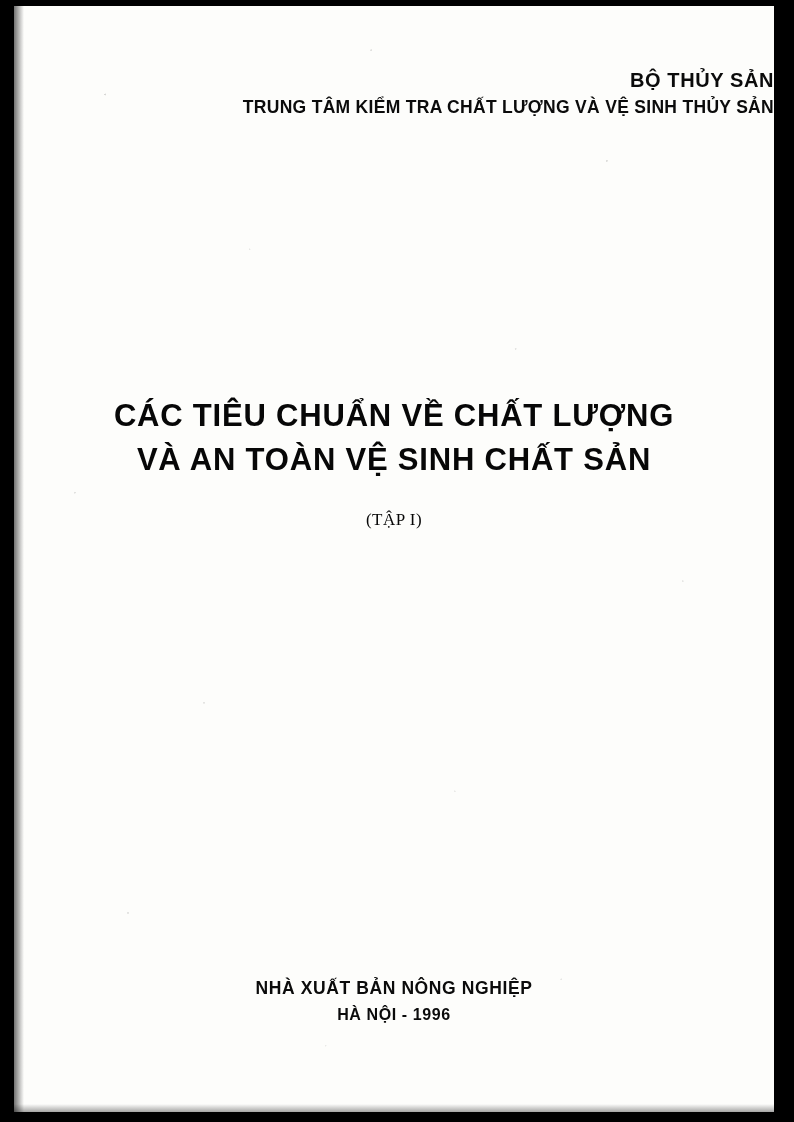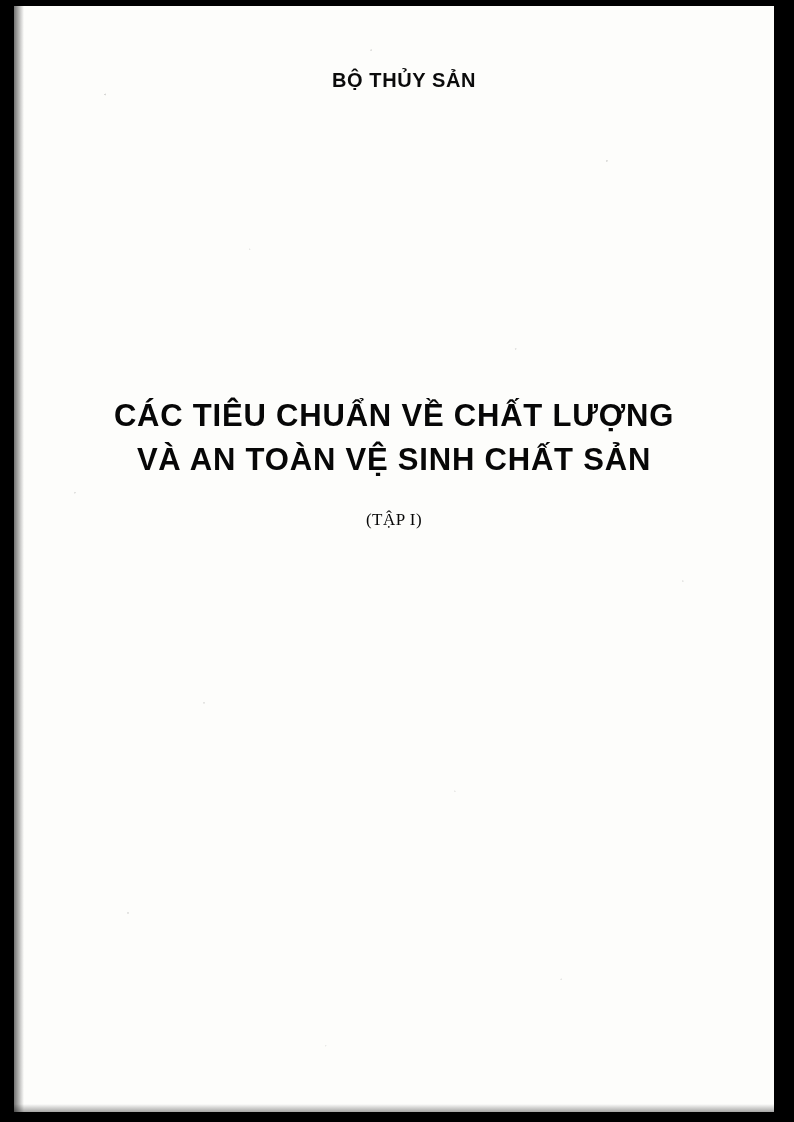--- a/index.html
+++ b/index.html
@@ -68,21 +68,21 @@
     height: 8px;
     background: linear-gradient(to top, rgba(0,0,0,0.35), rgba(0,0,0,0));
     pointer-events: none;
   }
 
   .publisher-block {
     position: absolute;
     left: 0;
     right: 0;
     top: 62px;
-    text-align: center;
+    text-align: right;
     padding-left: 20px;
   }
   .publisher-line1 {
     font-size: 20px;
     font-weight: bold;
     letter-spacing: 0.6px;
     color: #0b0b0b;
     line-height: 1.25;
   }
   .publisher-line2 {
@@ -142,26 +142,31 @@
   }
 </style>
 </head>
 <body>
 
 <div class="page">
   <div class="paper">
 
     <div class="publisher-block">
       <div class="publisher-line1">BỘ THỦY SẢN</div>
+      <div class="publisher-line2">TRUNG TÂM KIỂM TRA CHẤT LƯỢNG VÀ VỆ SINH THỦY SẢN</div>
     </div>
 
     <div class="title-block">
       <div class="title-line">CÁC TIÊU CHUẨN VỀ CHẤT LƯỢNG</div>
       <div class="title-line">VÀ AN TOÀN VỆ SINH CHẤT SẢN</div>
       <div class="volume">(TẬP I)</div>
     </div>
 
+    <div class="footer-block">
+      <div class="footer-line1">NHÀ XUẤT BẢN NÔNG NGHIỆP</div>
+      <div class="footer-line2">HÀ NỘI - 1996</div>
+    </div>
 
     <div class="speckle"></div>
     <div class="edge-left"></div>
     <div class="edge-bottom"></div>
   </div>
 </div>
 
 </body></html>

